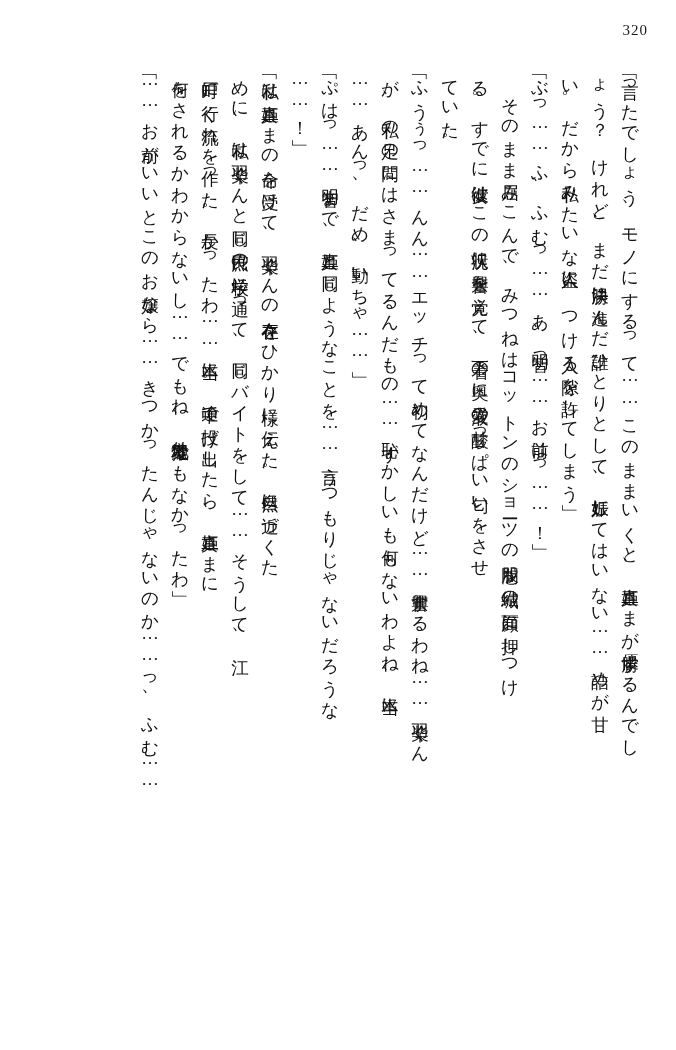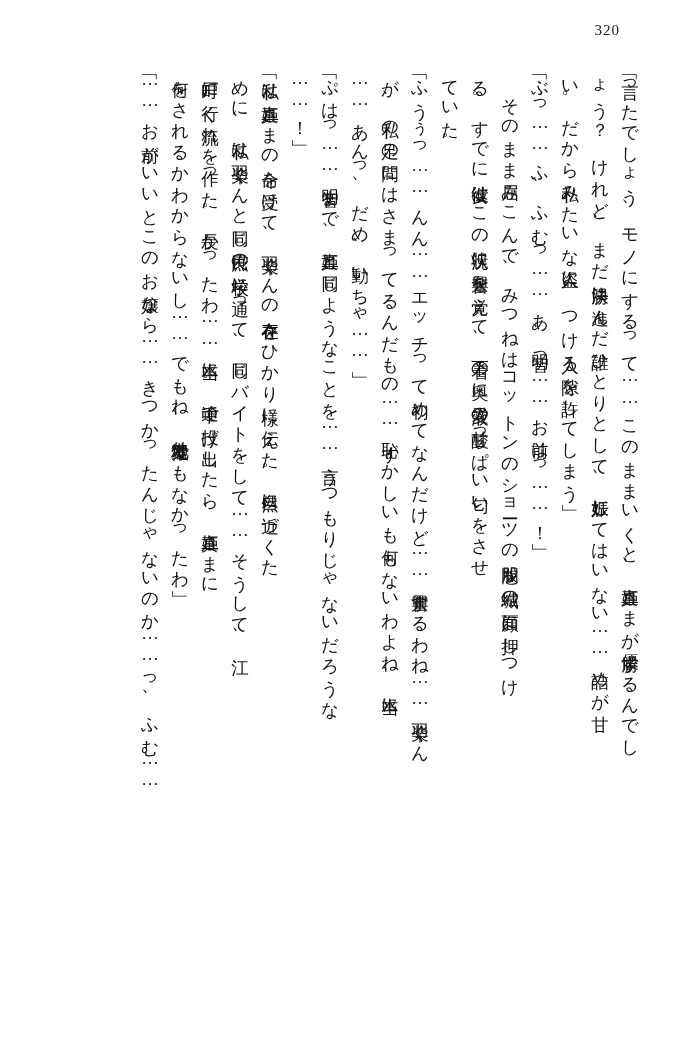--- a/index.html
+++ b/index.html
@@ -17,21 +17,21 @@
   }
   .page {
     position: relative;
     width: 676px;
     height: 1050px;
     box-sizing: border-box;
   }
   .page-number {
     position: absolute;
     top: 22px;
-    right: 56px;
+    right: 28px;
     font-size: 15px;
     letter-spacing: 1px;
     color: #1a1a1a;
   }
   .text-body {
     position: absolute;
     top: 68px;
     right: 38px;
     bottom: 40px;
     left: 38px;

